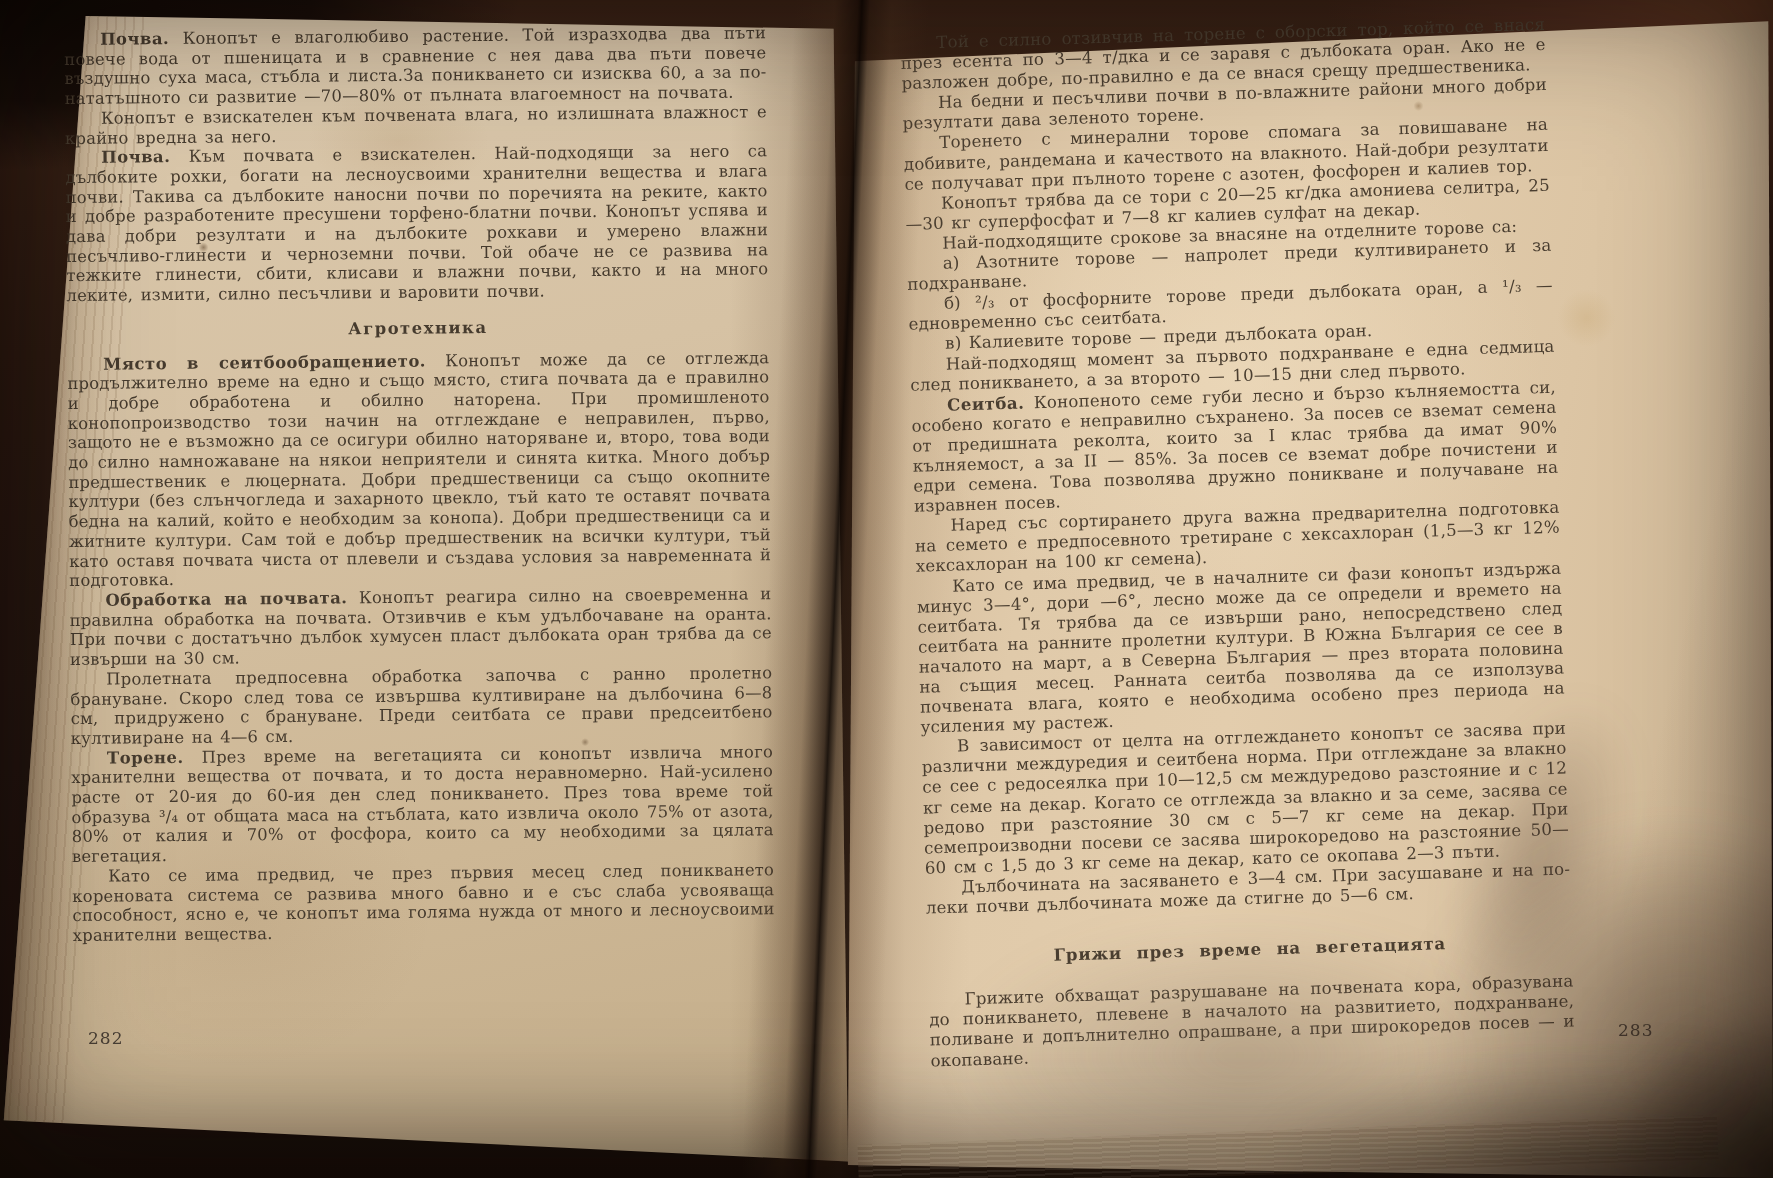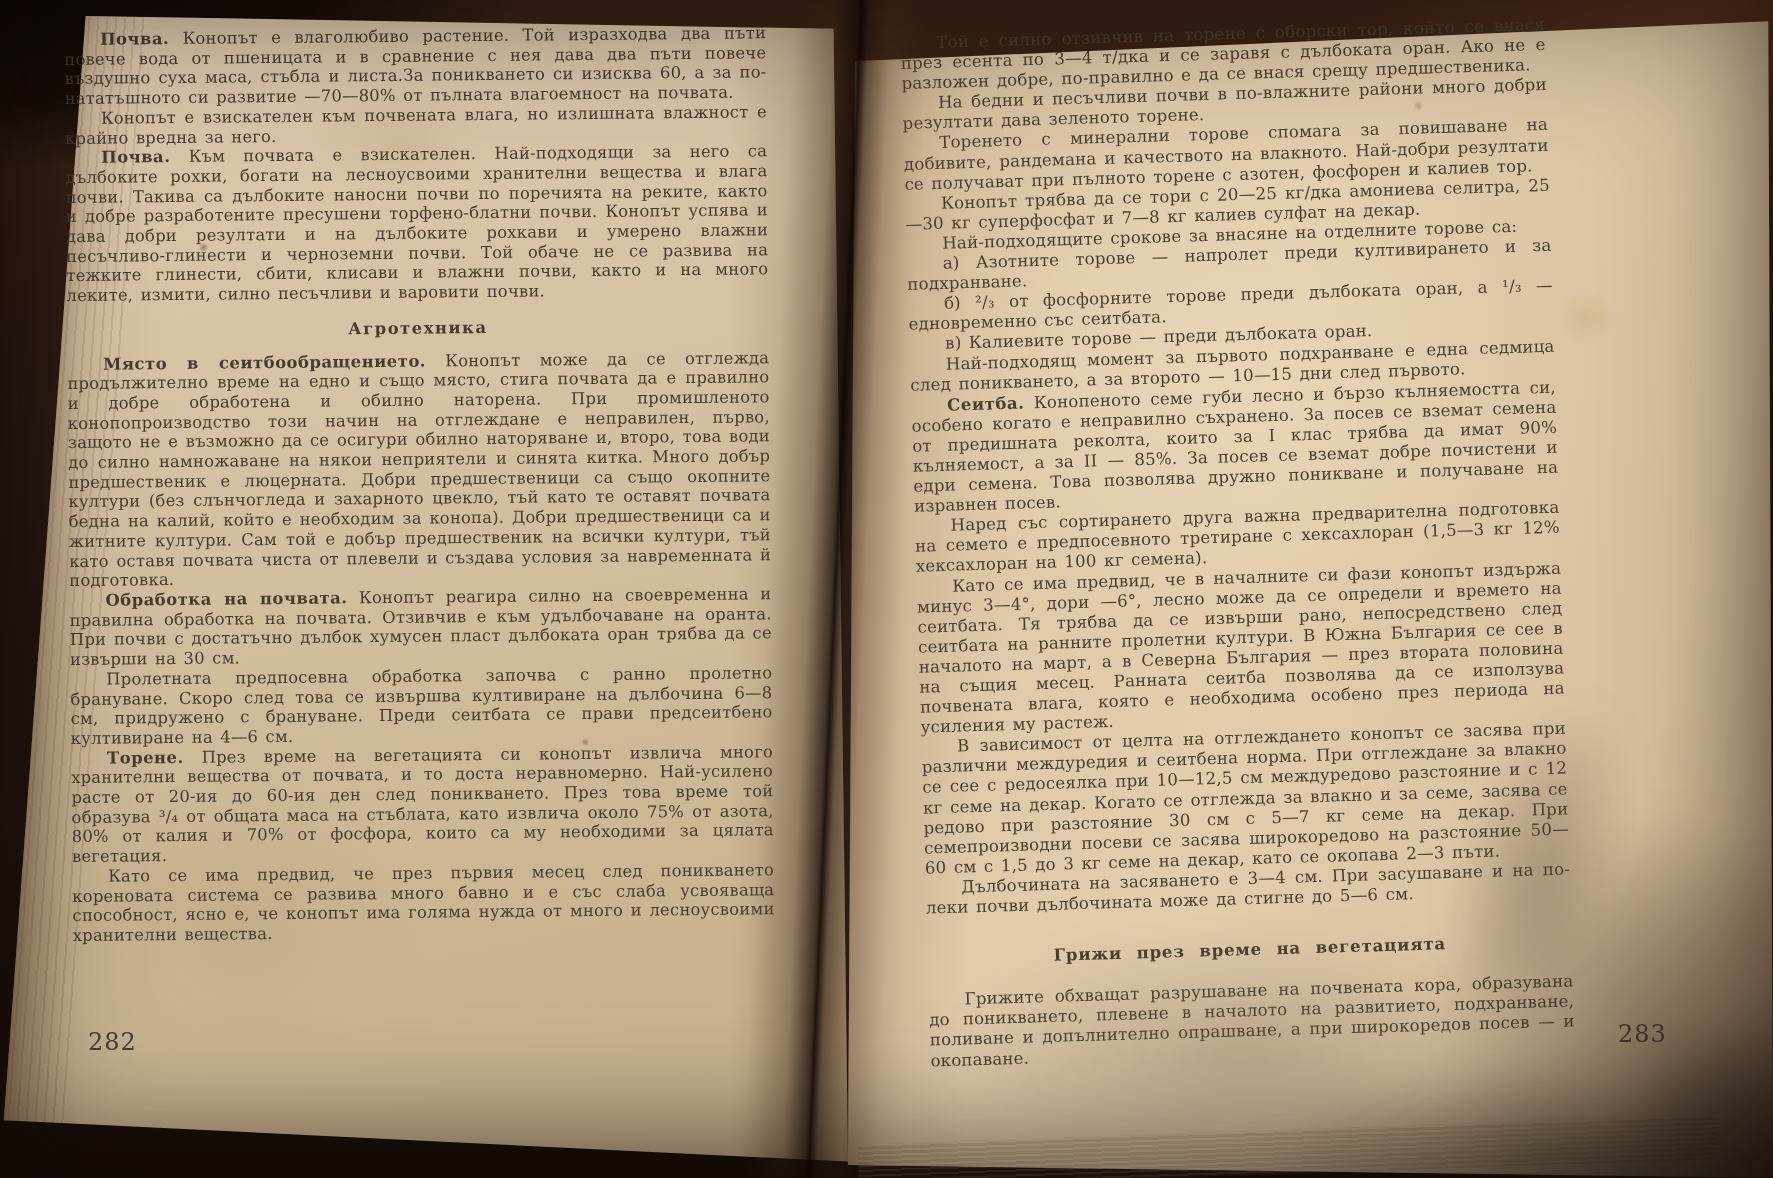--- a/index.html
+++ b/index.html
@@ -63,21 +63,21 @@
   }
   .text-right{
     left:900px;top:34px;width:645px;
     transform:rotate(-1.7deg);transform-origin:0 0;
     font-size:16.6px;line-height:20.1px;color:#4a3e30;
   }
   .p{margin:0;text-indent:36px;word-spacing:2px;letter-spacing:0.2px;}
   .lead{font-weight:bold;letter-spacing:0.5px;}
   .h{margin:16px 0 13px;text-align:center;font-weight:bold;text-indent:0;letter-spacing:1.5px;word-spacing:4px;}
   .h-right{margin:30px 0 22px;letter-spacing:0.8px;word-spacing:8px;}
-  .pagenum{position:absolute;font-size:24px;color:#4a4036;letter-spacing:1px;}
+  .pagenum{position:absolute;font-size:17px;color:#4a4036;letter-spacing:1px;}
   .pagenum-left{left:88px;top:1028px;}
   .pagenum-right{left:1618px;top:1020px;}
   .shadow{position:absolute;pointer-events:none;}
   .shadow-soft-mid{left:950px;top:920px;width:580px;height:270px;
     background:radial-gradient(closest-side, rgba(100,83,66,0.30), transparent);filter:blur(18px);}
   .shadow-finger{left:1460px;top:690px;width:160px;height:330px;transform:rotate(20deg);
     background:radial-gradient(closest-side, rgba(72,52,40,0.32), transparent);filter:blur(16px);}
   .shadow-hand-big{left:1420px;top:820px;width:540px;height:480px;transform:rotate(18deg);
     background:radial-gradient(closest-side, rgba(52,36,26,0.55), rgba(52,36,26,0.25) 60%, transparent);filter:blur(22px);}
   .shadow-hand-low{left:1240px;top:1050px;width:720px;height:280px;

